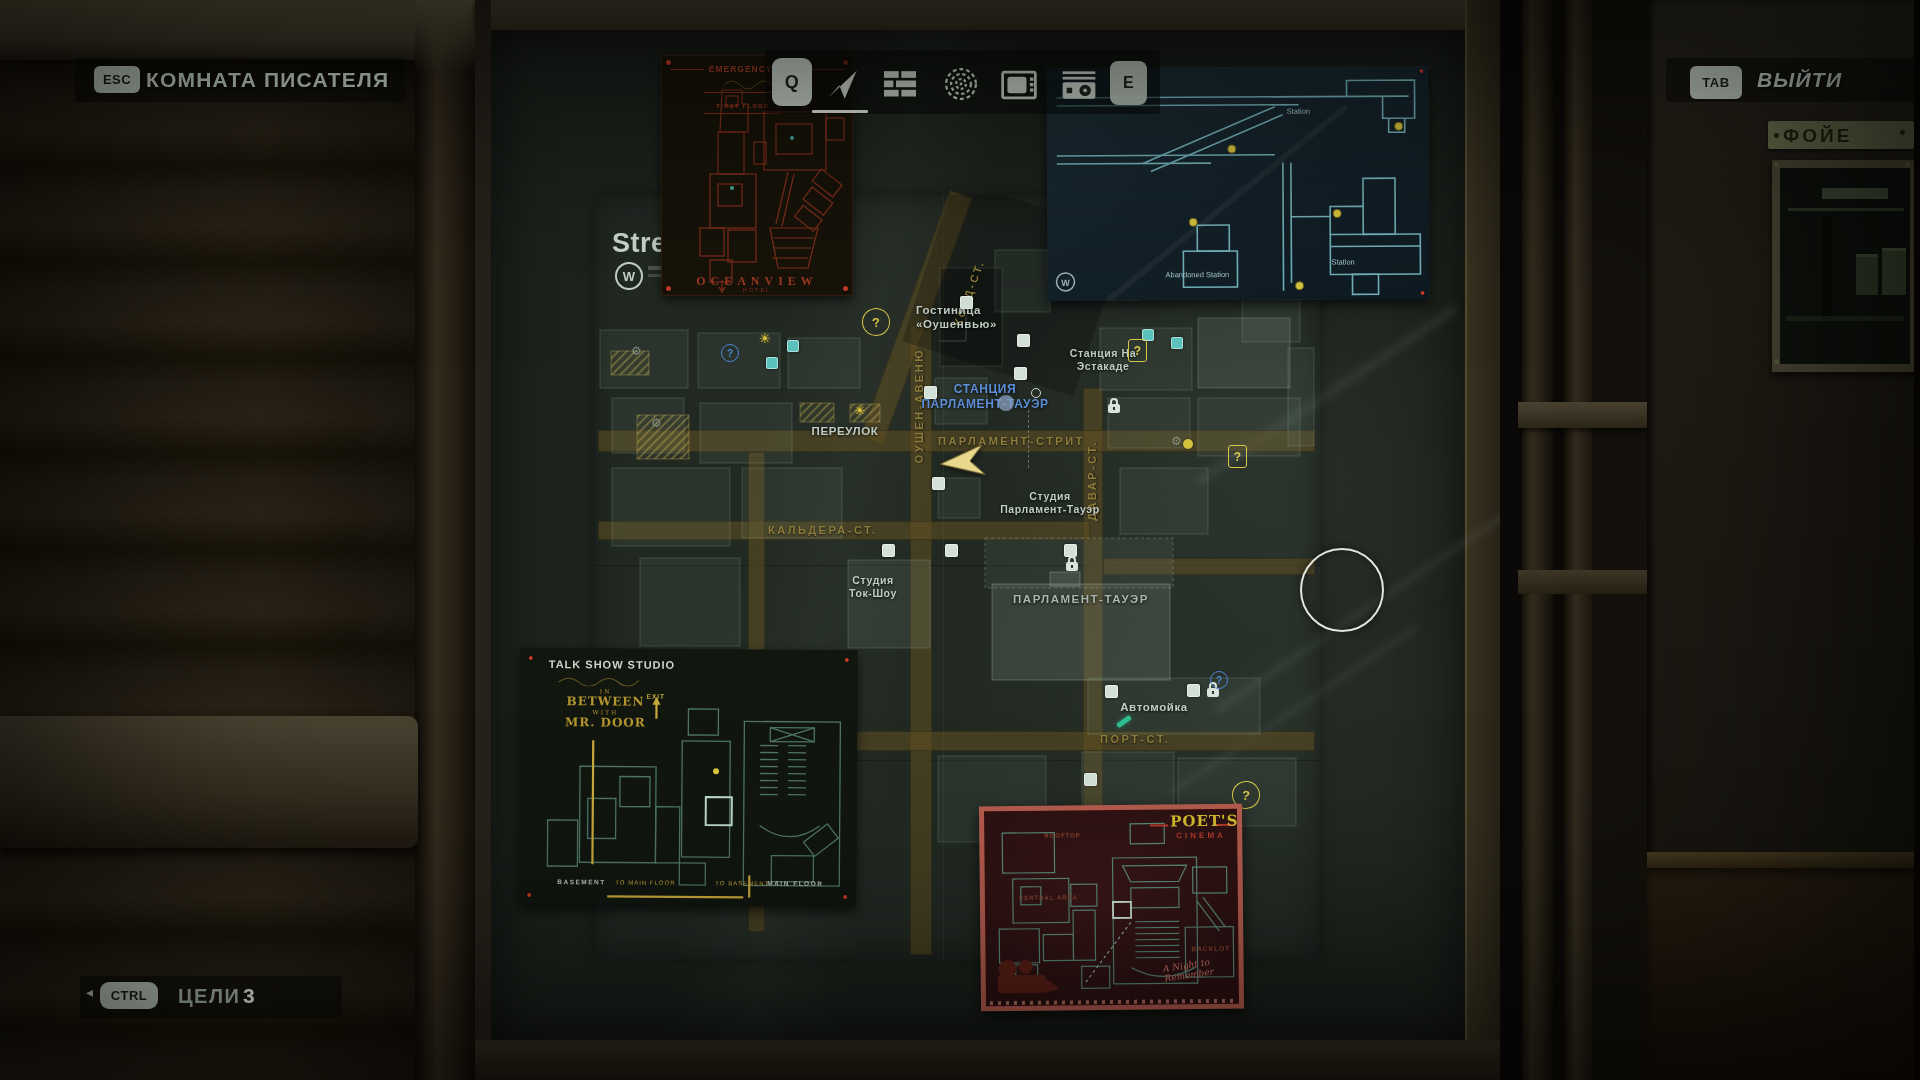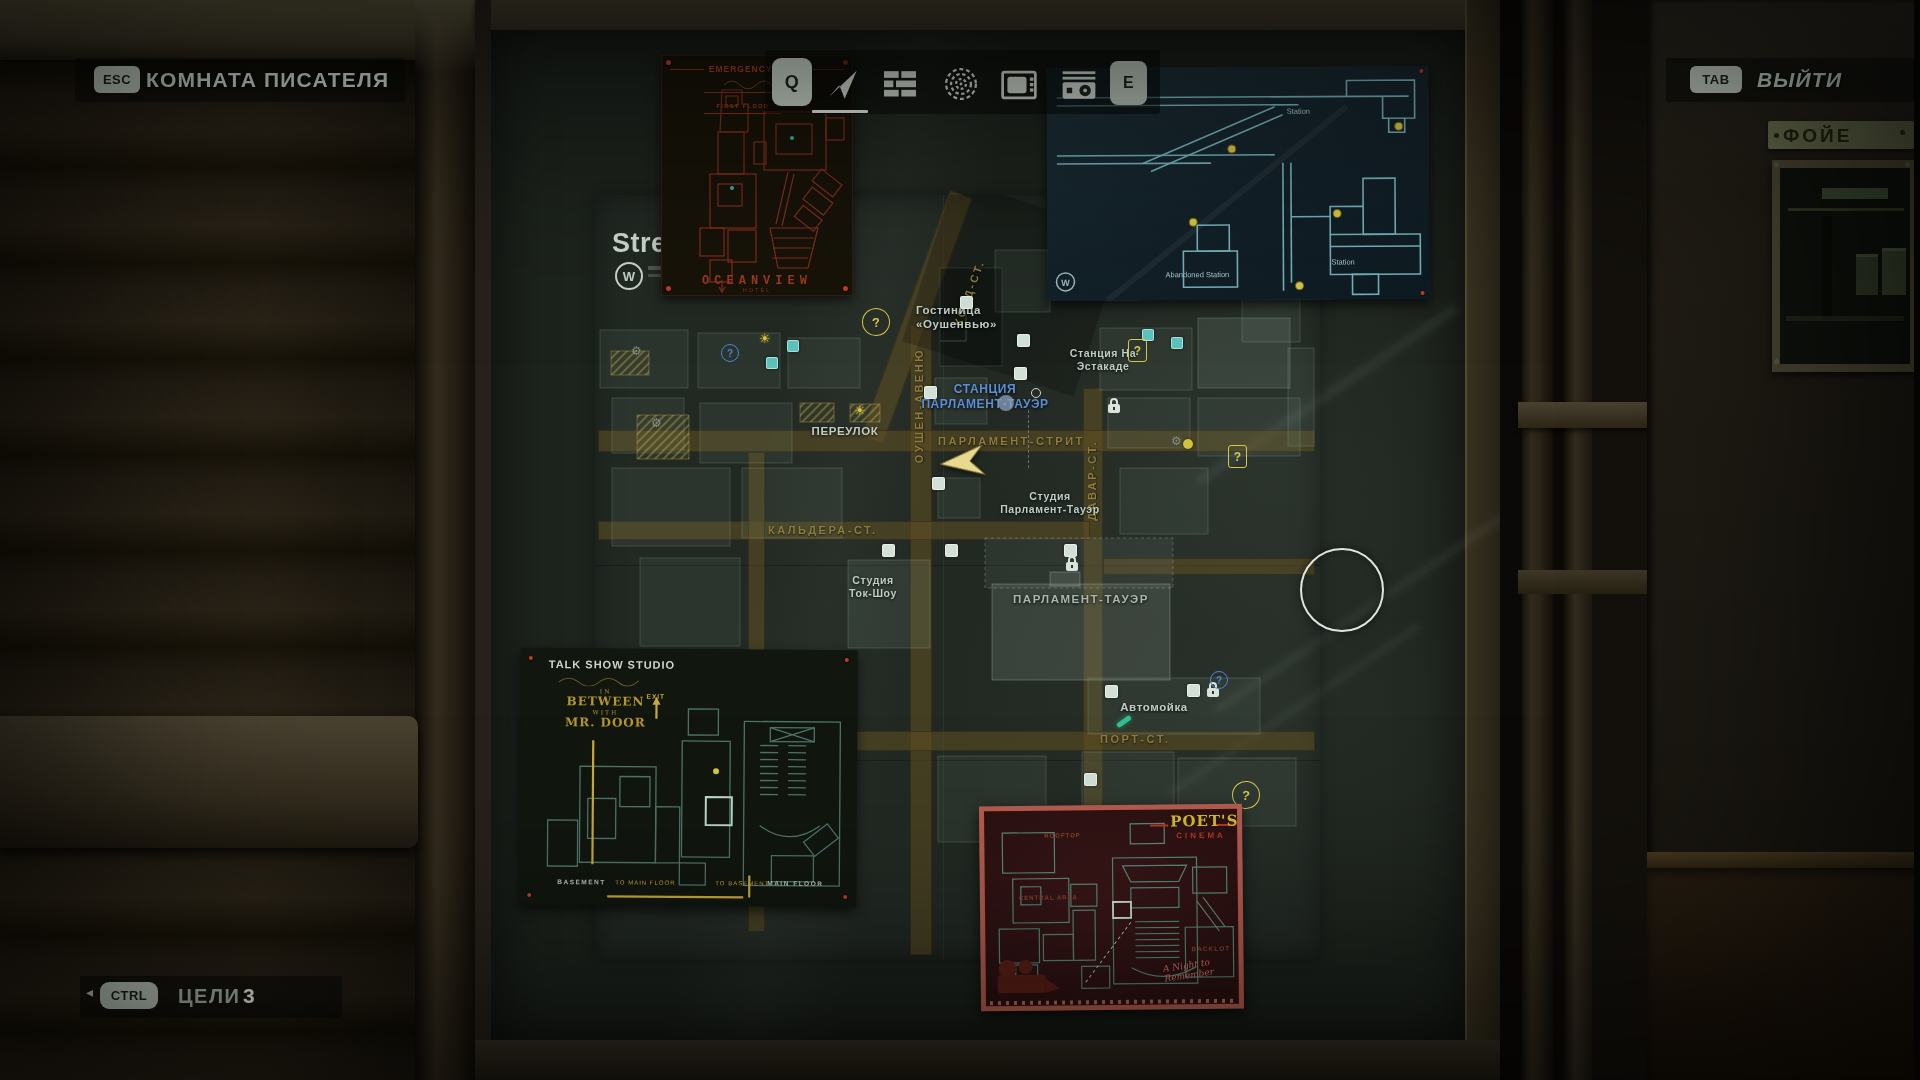--- a/index.html
+++ b/index.html
@@ -260,21 +260,21 @@
           <rect x="154" y="158" width="24" height="14"></rect>
         </g>
         <path d="M126 116 L114 168 M132 118 L120 170"></path>
         <path d="M108 172 h48 l-10 40 h-30 z"></path>
           <path d="M112 182 h40 M111 192 h38 M110 202 h36"></path>
       </g>
       <circle cx="130" cy="82" r="2" fill="#3fae9f"></circle>
         <circle cx="70" cy="132" r="2" fill="#3fae9f"></circle>
     </svg>
     <div class="A" style="left:0;top:218px;width:190px;text-align:center;color:#9c3823;font-size:12px;letter-spacing:5px;
-         font-weight:bold;font-family:Liberation Mono, monospace;">OCEANVIEW</div>
+         font-weight:bold;font-family:Liberation Serif, serif;">OCEANVIEW</div>
     <div class="A" style="left:0;top:231px;width:190px;text-align:center;color:#7c2e1c;font-size:5.5px;letter-spacing:2px;">HOTEL</div>
   </div>
 
   <div class="A" style="left:1047px;top:67px;width:382px;height:233px;transform:rotate(-.3deg);
        background:linear-gradient(160deg,#1e3038,#132129 55%,#0e1a21);
        box-shadow:0 5px 12px rgba(0,0,0,.65);">
     <div class="A pin" style="left:373px;top:3px;width:4px;height:4px;"></div>
     <div class="A pin" style="left:373px;top:225px;width:4px;height:4px;"></div>
     <svg class="A" style="left:0;top:0;" width="382" height="233" viewBox="0 0 382 233">
       <g stroke="#86ccd4" stroke-width="1.6" fill="none" opacity=".85">
@@ -500,21 +500,21 @@
       <rect x="1" y="5" width="24" height="2" fill="#d6ded4"></rect>
       <rect x="1" y="9" width="24" height="12" rx="1.5" fill="#d6ded4"></rect>
       <circle cx="17.5" cy="15" r="4.2" fill="#20241f"></circle>
       <circle cx="17.5" cy="15" r="1.4" fill="#d6ded4"></circle>
       <rect x="4" y="13" width="4" height="4" fill="#20241f"></rect>
     </svg>
   </div>
   <div class="A badge" style="left:1110px;top:61px;width:37px;height:44px;font-size:16px;border-radius:8px;opacity:.9;">E</div>
 
   <div class="A hud-strip" style="left:1666px;top:58px;width:254px;height:44px;border-radius:3px 0 0 3px;"></div>
-  <div class="A badge" style="left:1690px;top:66px;width:52px;height:27px;font-size:13px;text-align:center;">TAB</div>
+  <div class="A badge" style="left:1690px;top:66px;width:52px;height:33px;font-size:13px;text-align:center;">TAB</div>
   <div class="A hud-title" style="left:1757px;top:68px;font-style:italic;">ВЫЙТИ</div>
 
   <div class="A hud-strip" style="left:80px;top:976px;width:262px;height:42px;"></div>
   <div class="A" style="left:86px;top:985px;color:#c2cdc2;font-size:14px;line-height:1;">◂</div>
   <div class="A badge" style="left:100px;top:982px;width:58px;height:27px;font-size:13px;border-radius:9px;">CTRL</div>
   <div class="A" style="left:178px;top:985px;color:#aab8ae;font-size:20px;font-weight:bold;letter-spacing:1.5px;">ЦЕЛИ</div>
   <div class="A" style="left:243px;top:984px;color:#eef3ee;font-size:21px;font-weight:bold;">3</div>
 
   <div class="A" style="left:1300px;top:548px;width:80px;height:80px;
        border:2.5px solid rgba(245,248,243,.9);border-radius:50%;

